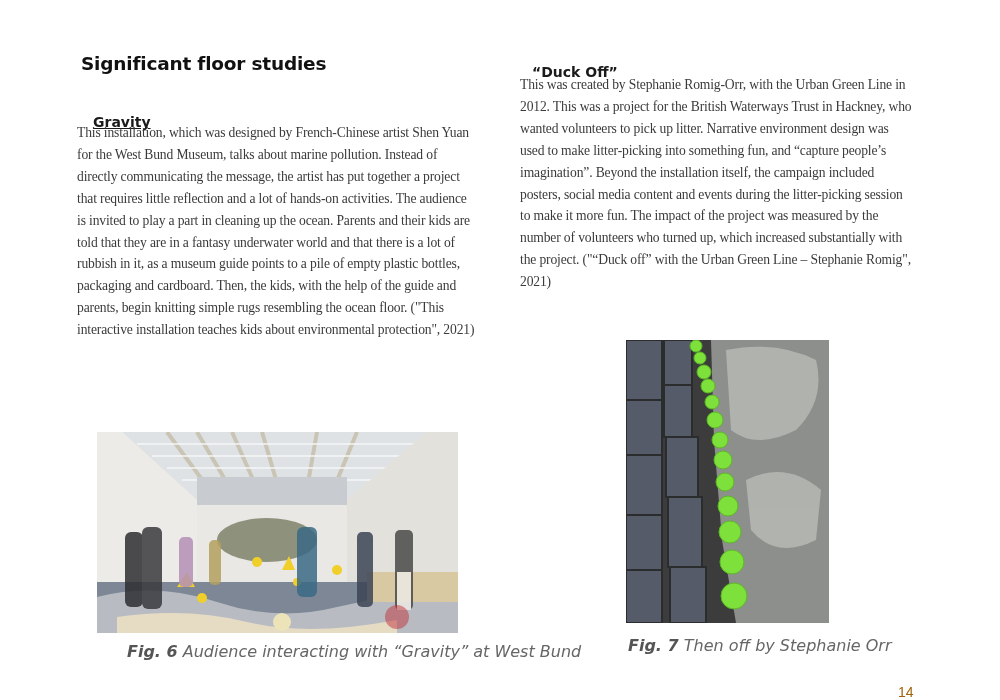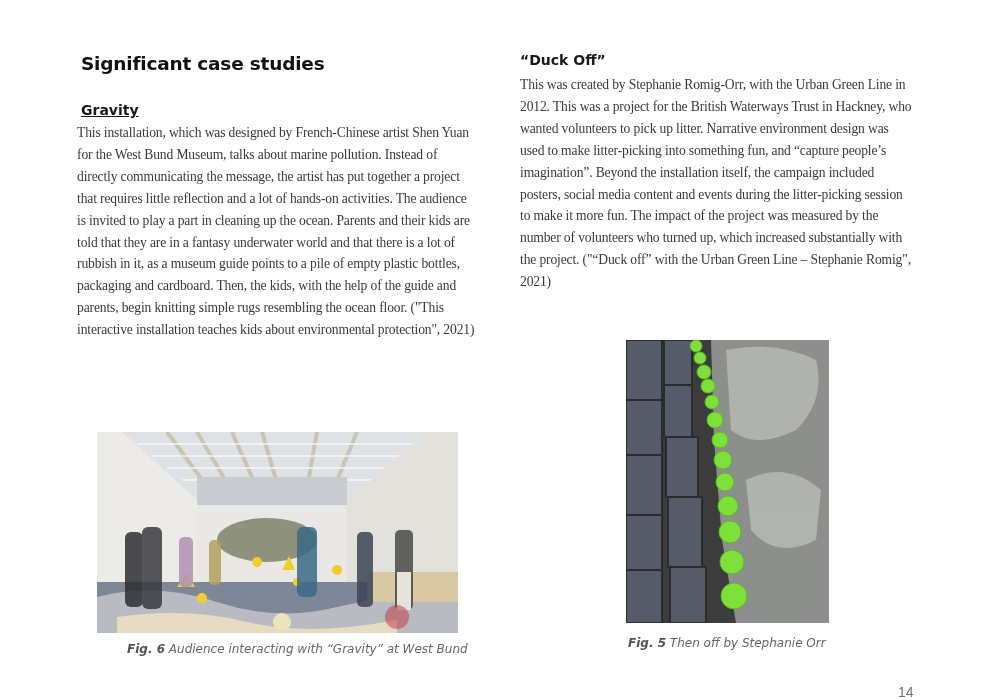--- a/index.html
+++ b/index.html
@@ -1,41 +1,41 @@
 <!DOCTYPE html>
 <html><head>
 <meta charset="utf-8">
 <style>
   html, body { margin:0; padding:0; background:#ffffff; }
   body { width:1000px; height:700px; position:relative; overflow:hidden;
          font-family: "DejaVu Sans", "Liberation Sans", sans-serif; color:#333333; }
   .page-title { position:absolute; left:81px; top:53px; font-size:18.5px; font-weight:bold;
                 color:#111111; letter-spacing:-0.2px; margin:0; }
-  .section-title { position:absolute; font-size:14px; font-weight:bold; color:#1a1a1a; margin:0; }
+  .section-title { position:absolute; font-size:14px; font-weight:bold; color:#1a1a1a; margin:12px; }
   .para { position:absolute; font-size:13.6px; line-height:21.9px; color:#3a3a3a; margin:0;
           letter-spacing:-0.15px;font-family:Liberation Serif, serif; }
   #gravity-title { left:81px; top:102px;text-decoration:underline; }
   #gravity-body { left:77px; top:122px; width:400px; }
   #duck-title { left:520px; top:52px; }
   #duck-body { left:520px; top:74px; width:395px; }
 
   .figure { position:absolute; overflow:hidden; }
   #fig6 { left:97px; top:432px; width:361px; height:201px; }
   #fig7 { left:626px; top:340px; width:203px; height:283px; }
-  .caption { position:absolute; font-size:12px; font-style:italic; color:#666666; margin:0; white-space:nowrap; }
+  .caption { position:absolute; font-size:16px; font-style:italic; color:#666666; margin:0; white-space:nowrap; }
   .caption b { font-weight:bold; color:#555555; }
   #cap6 { left:127px; top:642px; }
   #cap7 { left:628px; top:636px; }
-  .page-number { position:absolute; left:898px; top:684px; font-size:14px; color:#737373;
+  .page-number { position:absolute; left:898px; top:684px; font-size:14px; color:#a16207;
                  font-family: "Liberation Sans", sans-serif; }
 </style>
 </head>
 <body>
 
-<h1 class="page-title">Significant case studies</h1>
+<h1 class="page-title">Significant floor studies</h1>
 
 <h2 class="section-title" id="gravity-title">Gravity</h2>
 <p class="para" id="gravity-body">This installation, which was designed by French-Chinese artist Shen Yuan for the West Bund Museum, talks about marine pollution. Instead of directly communicating the message, the artist has put together a project that requires little reflection and a lot of hands-on activities. The audience is invited to play a part in cleaning up the ocean. Parents and their kids are told that they are in a fantasy underwater world and that there is a lot of rubbish in it, as a museum guide points to a pile of empty plastic bottles, packaging and cardboard. Then, the kids, with the help of the guide and parents, begin knitting simple rugs resembling the ocean floor. ("This interactive installation teaches kids about environmental protection", 2021)</p>
 
 <h2 class="section-title" id="duck-title">“Duck Off”</h2>
 <p class="para" id="duck-body">This was created by Stephanie Romig-Orr, with the Urban Green Line in 2012. This was a project for the British Waterways Trust in Hackney, who wanted volunteers to pick up litter. Narrative environment design was used to make litter-picking into something fun, and “capture people’s imagination”. Beyond the installation itself, the campaign included posters, social media content and events during the litter-picking session to make it more fun. The impact of the project was measured by the number of volunteers who turned up, which increased substantially with the project. ("“Duck off” with the Urban Green Line – Stephanie Romig", 2021)</p>
 
 <div class="figure" id="fig6" title="Photo of visitors in a white gallery hall with a skylight ceiling, standing among knitted rugs, yellow objects and a large grey boulder">
   <svg width="361" height="201" viewBox="0 0 361 201" xmlns="http://www.w3.org/2000/svg">
     <rect width="361" height="201" fill="#e9e8e4"></rect>
@@ -126,15 +126,15 @@
       <circle cx="94" cy="100" r="8"></circle>
       <circle cx="97" cy="120" r="9"></circle>
       <circle cx="99" cy="142" r="9"></circle>
       <circle cx="102" cy="166" r="10"></circle>
       <circle cx="104" cy="192" r="11"></circle>
       <circle cx="106" cy="222" r="12"></circle>
       <circle cx="108" cy="256" r="13"></circle>
     </g>
   </svg>
 </div>
-<p class="caption" id="cap7"><b>Fig. 5</b> <span>Then off by Stephanie Orr</span></p>
+<p class="caption" id="cap7"><b>Fig. 7</b> <span>Then off by Stephanie Orr</span></p>
 
 <div class="page-number">14</div>
 
 </body></html>

